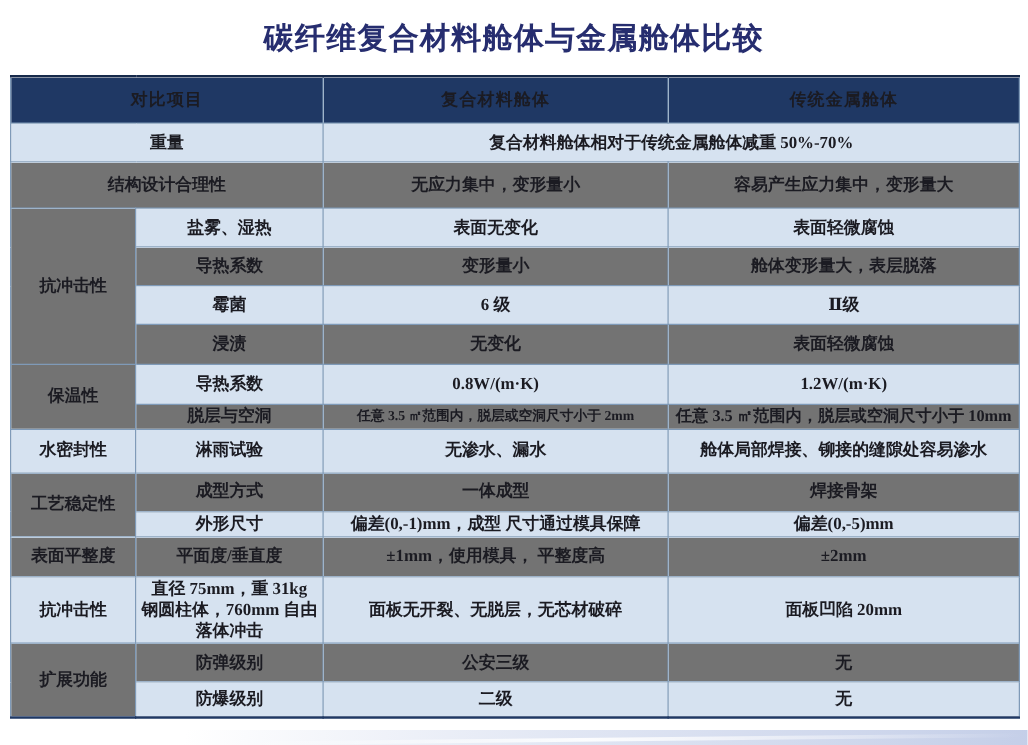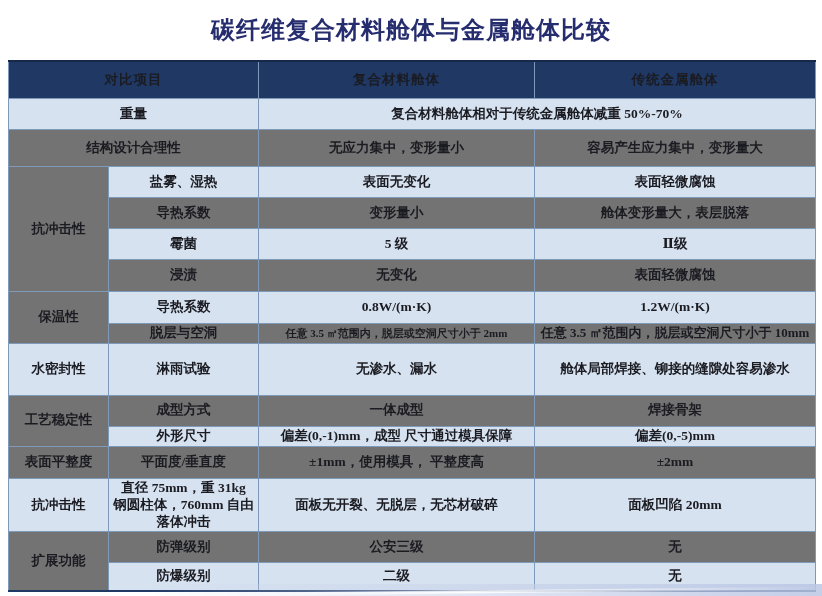--- a/index.html
+++ b/index.html
@@ -31,21 +31,21 @@
     background:#1f3864;color:#ffffff;font-size:16px;
     height:34px;letter-spacing:1px;
     border-color:#3a557f;
   }
   td.lb{background:#d6e2f0;}
   td.w{background:#737373;}
   td.group{font-size:14px;}
   td.leftal{text-align:left;padding-left:9px;}
   td.small{font-size:10.5px;line-height:1.5;padding:1px 2px;}
   tr.h31{height:31px;} tr.h37{height:37px;} tr.h32{height:32px;}
-  tr.h34{height:19px;} tr.h35{height:52px;} tr.h44{height:44px;}
+  tr.h34{height:19px;} tr.h35{height:35px;} tr.h44{height:44px;}
   tr.h28{height:28px;}
   .bottom-decor{
     position:absolute;left:0;bottom:0;width:822px;height:12px;
     background:linear-gradient(100deg, rgba(255,255,255,0) 18%, rgba(200,210,234,.55) 55%, rgba(186,198,228,.85) 100%);
     pointer-events:none;
   }
   .bottom-decor .streak{
     position:absolute;left:180px;bottom:3px;width:640px;height:3px;
     background:linear-gradient(90deg, rgba(255,255,255,0), rgba(255,255,255,.9) 45%, rgba(255,255,255,0));
     transform:rotate(-.6deg);
@@ -87,21 +87,21 @@
     <td class="lb">表面无变化</td>
     <td class="lb">表面轻微腐蚀</td>
   </tr>
   <tr class="h31">
     <td class="w">导热系数</td>
     <td class="w">变形量小</td>
     <td class="w">舱体变形量大，表层脱落</td>
   </tr>
   <tr class="h31">
     <td class="lb">霉菌</td>
-    <td class="lb">5 级</td>
+    <td class="lb">6 级</td>
     <td class="lb">Ⅱ级</td>
   </tr>
   <tr class="h32">
     <td class="w">浸渍</td>
     <td class="w">无变化</td>
     <td class="w">表面轻微腐蚀</td>
   </tr>
 
   <tr class="h32">
     <td class="w group" rowspan="2">保温性</td>

